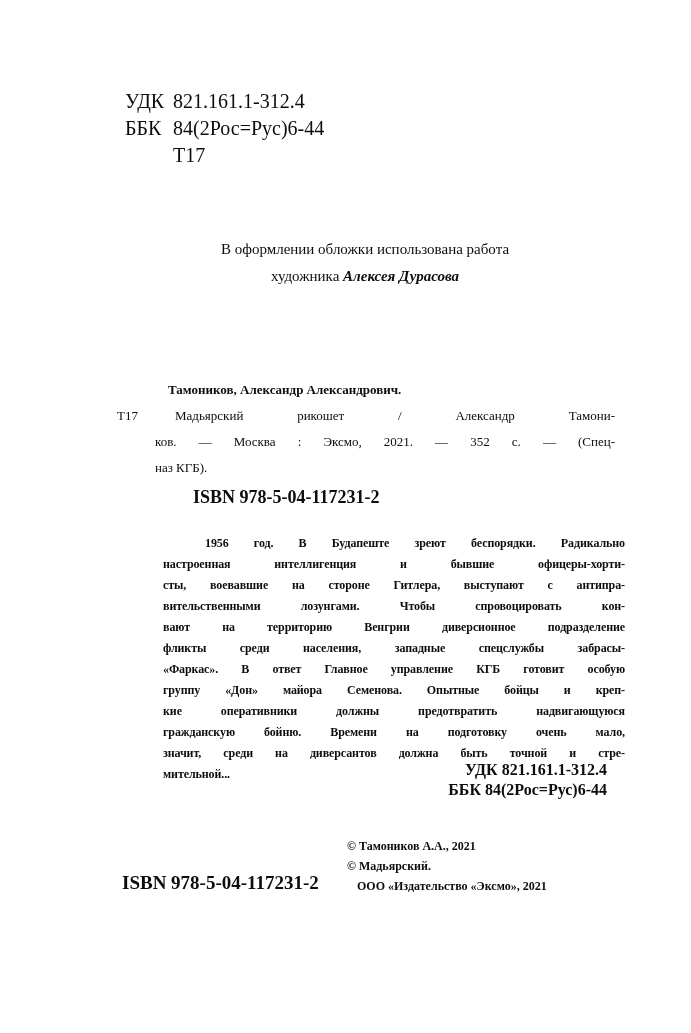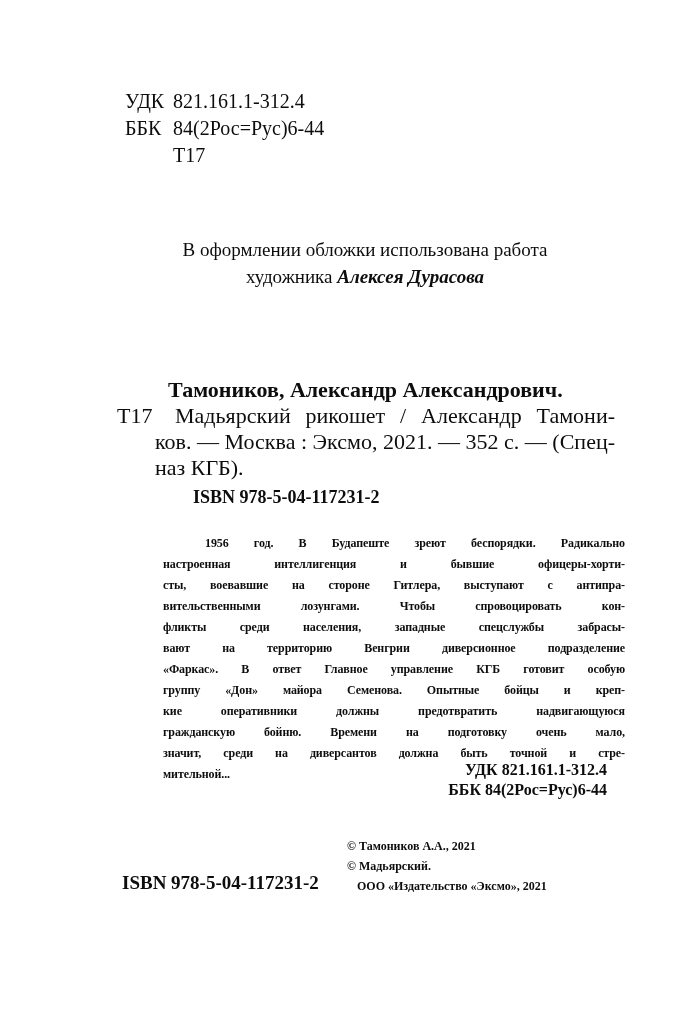--- a/index.html
+++ b/index.html
@@ -14,25 +14,25 @@
     overflow: hidden;
   }
   .abs { position: absolute; }
 
   
   .top-codes { left: 125px; top: 88px; font-size: 20px; line-height: 27px; }
   .top-codes .lbl { display: inline-block; width: 48px; }
 
   
   .cover-note { left: 120px; top: 236px; width: 490px; text-align: center;
-                font-size: 19px; line-height: 27px; }
+                font-size: 15px; line-height: 27px; }
   .cover-note .artist { font-style: italic; font-weight: bold; }
 
   
-  .card { left: 155px; top: 377px; width: 460px; font-size: 22px; line-height: 26px; }
+  .card { left: 155px; top: 377px; width: 460px; font-size: 13px; line-height: 26px; }
   .card .author { font-weight: bold; padding-left: 13px; }
   .card .sign { position: absolute; left: -38px; top: 26px; }
   .just { text-align: justify; text-align-last: justify; }
   .card .first { padding-left: 20px; }
 
   .isbn-top { left: 193px; top: 487px; font-size: 18px; font-weight: bold; }
 
   
   .annot { left: 163px; top: 533px; width: 462px; font-size: 12px;
            line-height: 21px; font-weight: bold; letter-spacing: -0.1px; }
@@ -72,22 +72,22 @@
     <div>наз КГБ).</div>
   </div>
 
   <div class="abs isbn-top">ISBN 978-5-04-117231-2</div>
 
   <div class="abs annot">
     <div class="just first">1956 год. В Будапеште зреют беспорядки. Радикально</div>
     <div class="just">настроенная интеллигенция и бывшие офицеры-хорти-</div>
     <div class="just">сты, воевавшие на стороне Гитлера, выступают с антипра-</div>
     <div class="just">вительственными лозунгами. Чтобы спровоцировать кон-</div>
+    <div class="just">вают на территорию Венгрии диверсионное подразделение</div>
     <div class="just">фликты среди населения, западные спецслужбы забрасы-</div>
-    <div class="just">вают на территорию Венгрии диверсионное подразделение</div>
     <div class="just">«Фаркас». В ответ Главное управление КГБ готовит особую</div>
     <div class="just">группу «Дон» майора Семенова. Опытные бойцы и креп-</div>
     <div class="just">кие оперативники должны предотвратить надвигающуюся</div>
     <div class="just">гражданскую бойню. Времени на подготовку очень мало,</div>
     <div class="just">значит, среди на диверсантов должна быть точной и стре-</div>
     <div>мительной...</div>
   </div>
 
   <div class="abs codes-right">
     <div>УДК 821.161.1-312.4</div>

